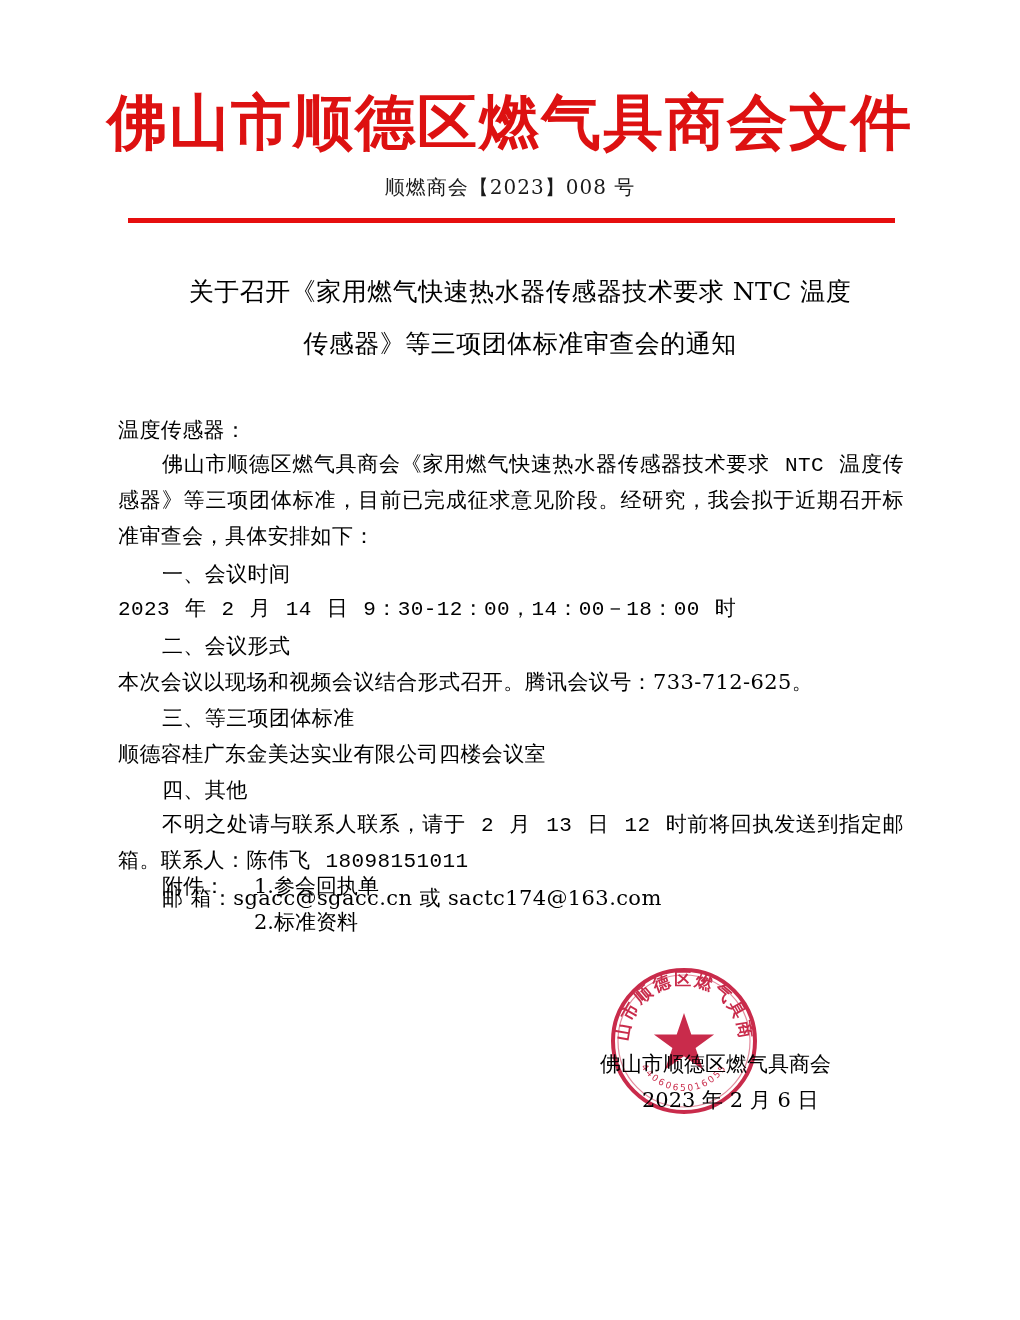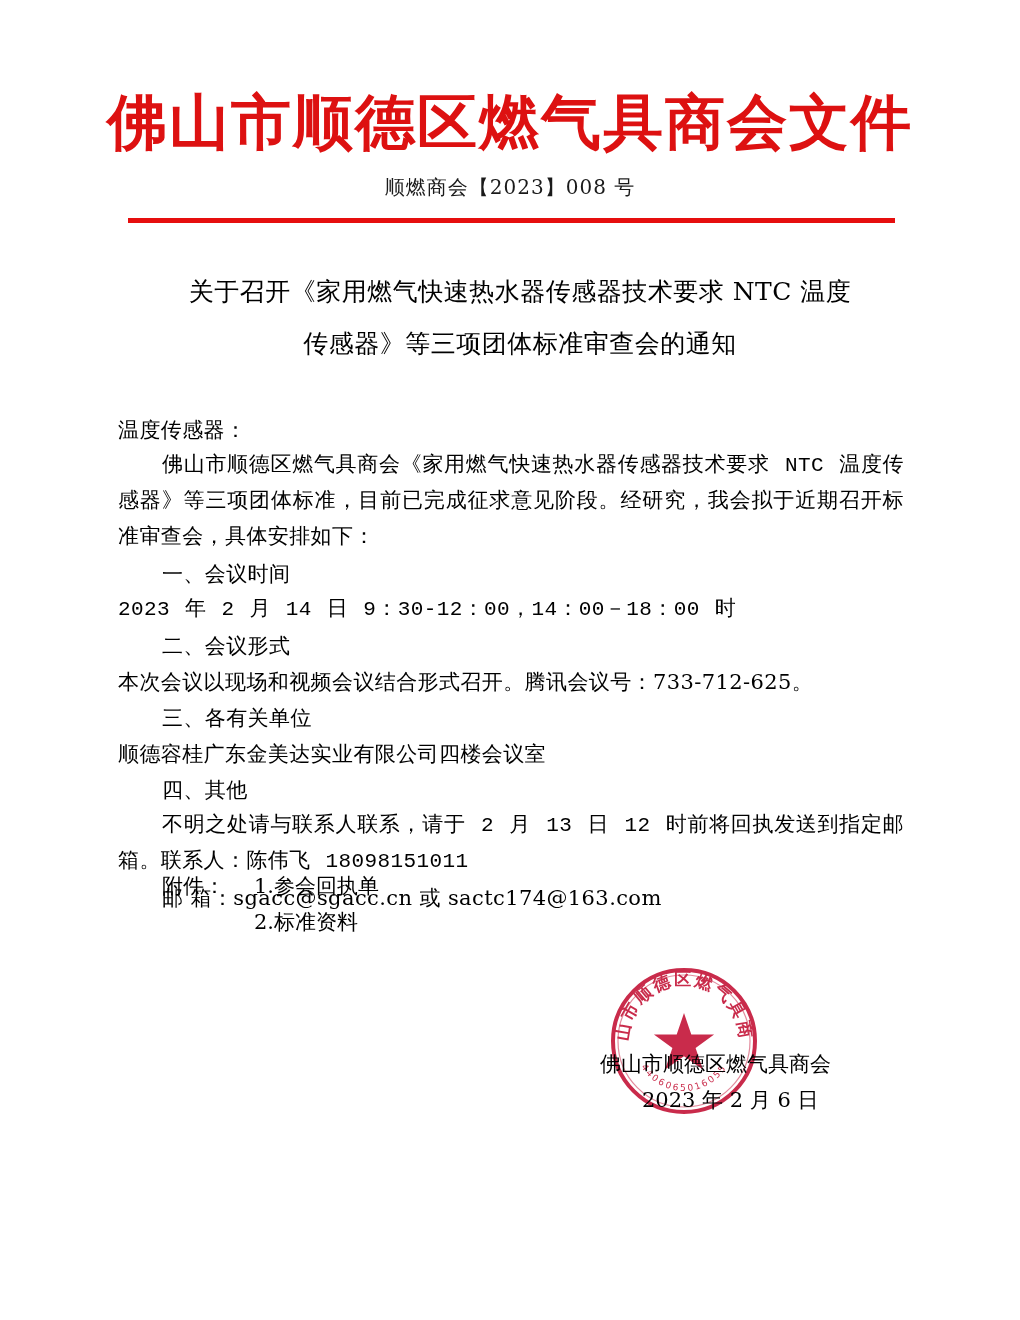--- a/index.html
+++ b/index.html
@@ -162,21 +162,21 @@
     <div class="ln">温度传感器：</div>
 
     <div class="para-just spaced">佛山市顺德区燃气具商会《家用燃气快速热水器传感器技术要求 NTC 温度传感器》等三项团体标准，目前已完成征求意见阶段。经研究，我会拟于近期召开标准审查会，具体安排如下：</div>
 
     <div class="ln indent2">一、会议时间</div>
     <div class="ln spaced">2023 年 2 月 14 日 9：30-12：00，14：00－18：00 时</div>
 
     <div class="ln indent2">二、会议形式</div>
     <div class="ln">本次会议以现场和视频会议结合形式召开。腾讯会议号：733-712-625。</div>
 
-    <div class="ln indent2">三、各有关单位</div>
+    <div class="ln indent2">三、等三项团体标准</div>
     <div class="ln">顺德容桂广东金美达实业有限公司四楼会议室</div>
 
     <div class="ln indent2">四、其他</div>
     <div class="para-just spaced">不明之处请与联系人联系，请于 2 月 13 日 12 时前将回执发送到指定邮箱。联系人：陈伟飞 18098151011</div>
 
     <div class="ln indent2">邮 箱：sgacc@sgacc.cn 或 sactc174@163.com</div>
   </div>
 
   <div class="attachments">
     <div class="attach-row">

